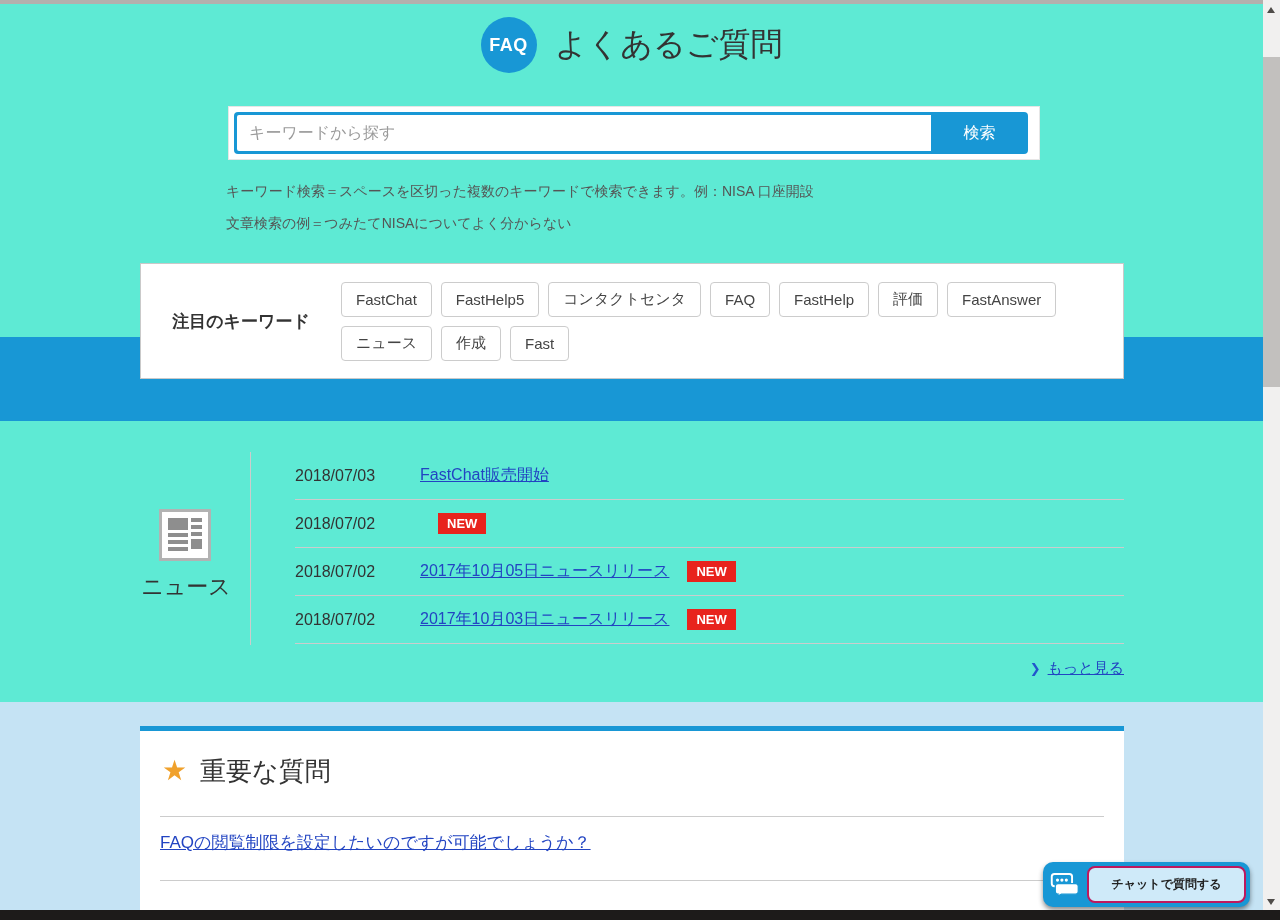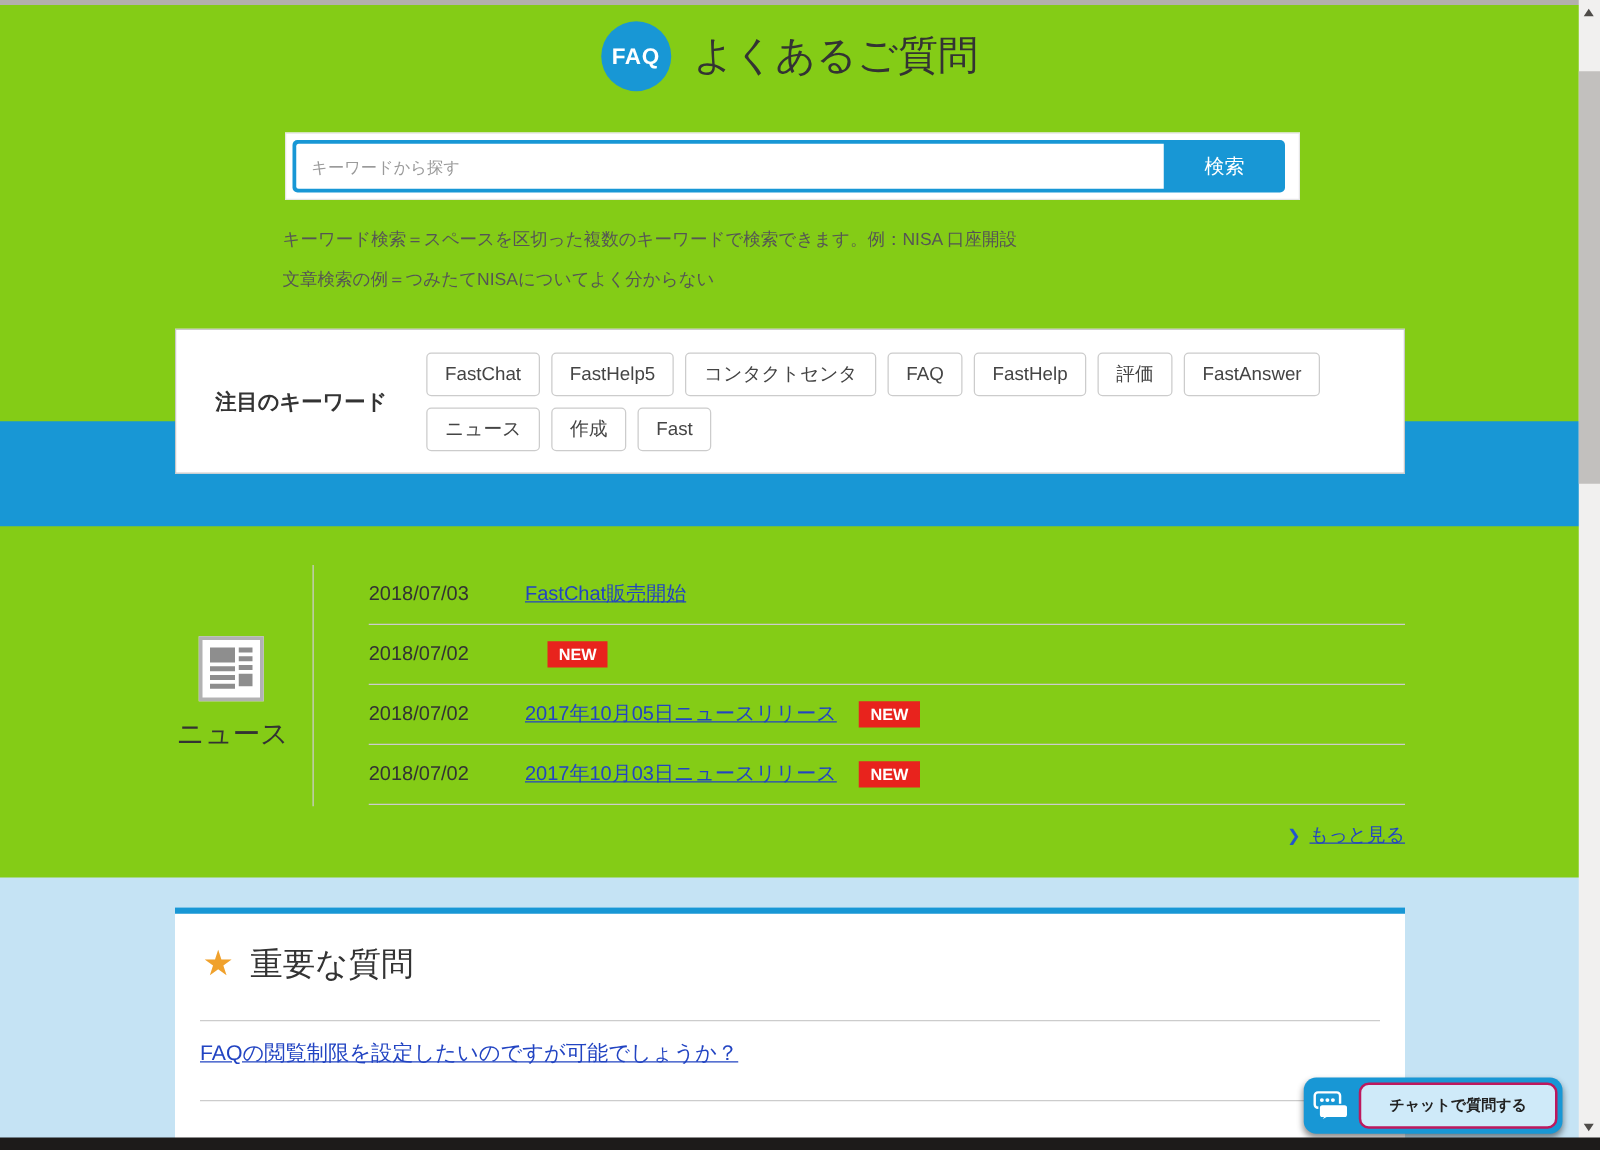--- a/index.html
+++ b/index.html
@@ -1,33 +1,33 @@
 <!DOCTYPE html>
 <html><head>
 <meta charset="utf-8">
 <style>
   html,body{margin:0;padding:0;background:#fff;}
-  .page{position:relative;width:1280px;height:920px;background:#84cc16;overflow:hidden;
+  .page{position:relative;width:1280px;height:920px;background:#5eead4;overflow:hidden;
         font-family:"Liberation Sans","DejaVu Sans",sans-serif;color:#333;}
 
   .topline{position:absolute;top:0;left:0;width:100%;height:4px;background:#b3b0ad;}
 
   
   .header{position:absolute;top:17px;left:0;width:1263px;display:flex;justify-content:center;align-items:center;gap:18px;}
   .faq-badge{width:56px;height:56px;border-radius:50%;background:#1897d5;color:#fff;
              font-weight:bold;font-size:18px;display:flex;align-items:center;justify-content:center;letter-spacing:.5px;}
   .page-title{font-size:32px;color:#333;}
 
   
   .search-box{position:absolute;left:228px;top:106px;width:812px;height:54px;background:#fff;
               border:1px solid #e6e6e6;box-sizing:border-box;}
   .search-bar{position:absolute;left:5px;top:5px;right:11px;bottom:5px;background:#1897d5;
               border-radius:4px;display:flex;align-items:stretch;}
   .search-input{flex:1;margin:3px 0 3px 3px;border:none;border-radius:2px 0 0 2px;padding:0 12px;
-                font-size:13px;outline:none;font-family:inherit;color:#333;min-width:0;}
+                font-size:16px;outline:none;font-family:inherit;color:#333;min-width:0;}
   .search-input::placeholder{color:#9a9a9a;}
   .search-btn{width:97px;color:#fff;font-size:16px;display:flex;align-items:center;justify-content:center;
               background:none;border:none;cursor:pointer;font-family:Liberation Serif, serif;}
 
   .hint{position:absolute;left:226px;font-size:14px;color:#555;}
   .hint1{top:183px}.hint2{top:215px}
 
   
   .kw-card{position:absolute;left:140px;top:263px;width:984px;height:116px;background:#fff;
            border:1px solid #c9c9c9;box-sizing:border-box;display:flex;z-index:3;}

